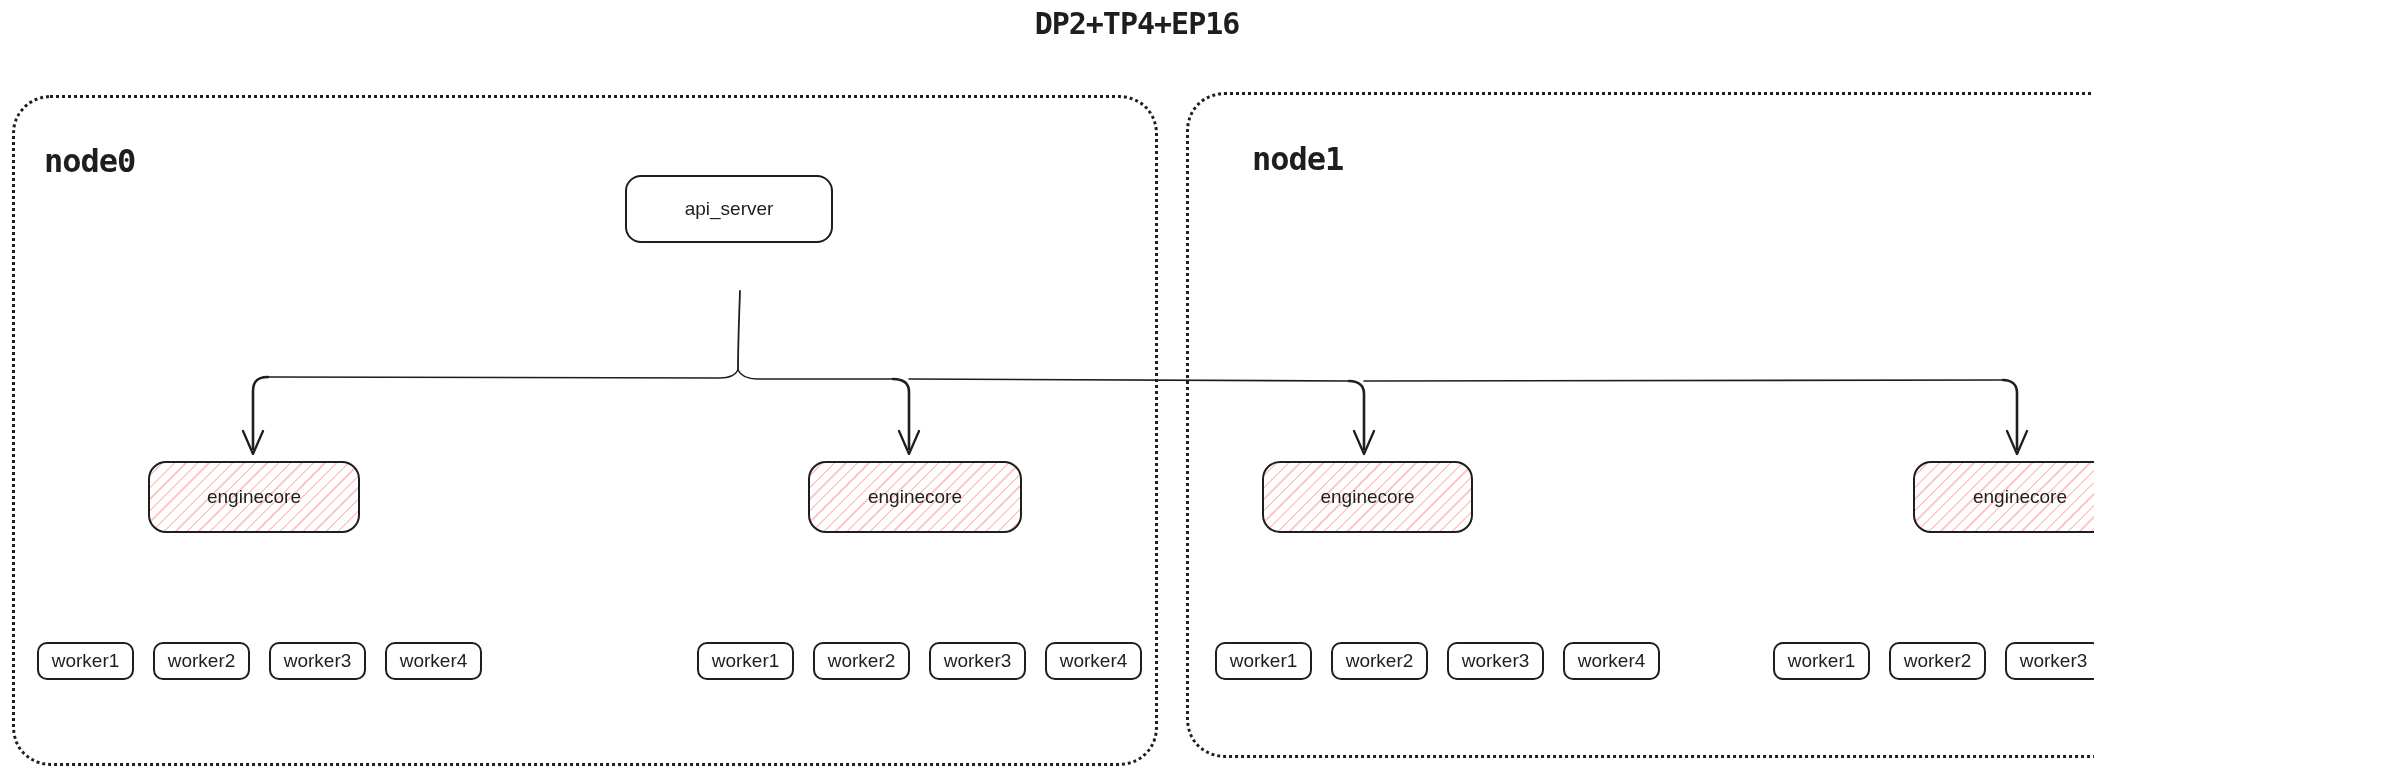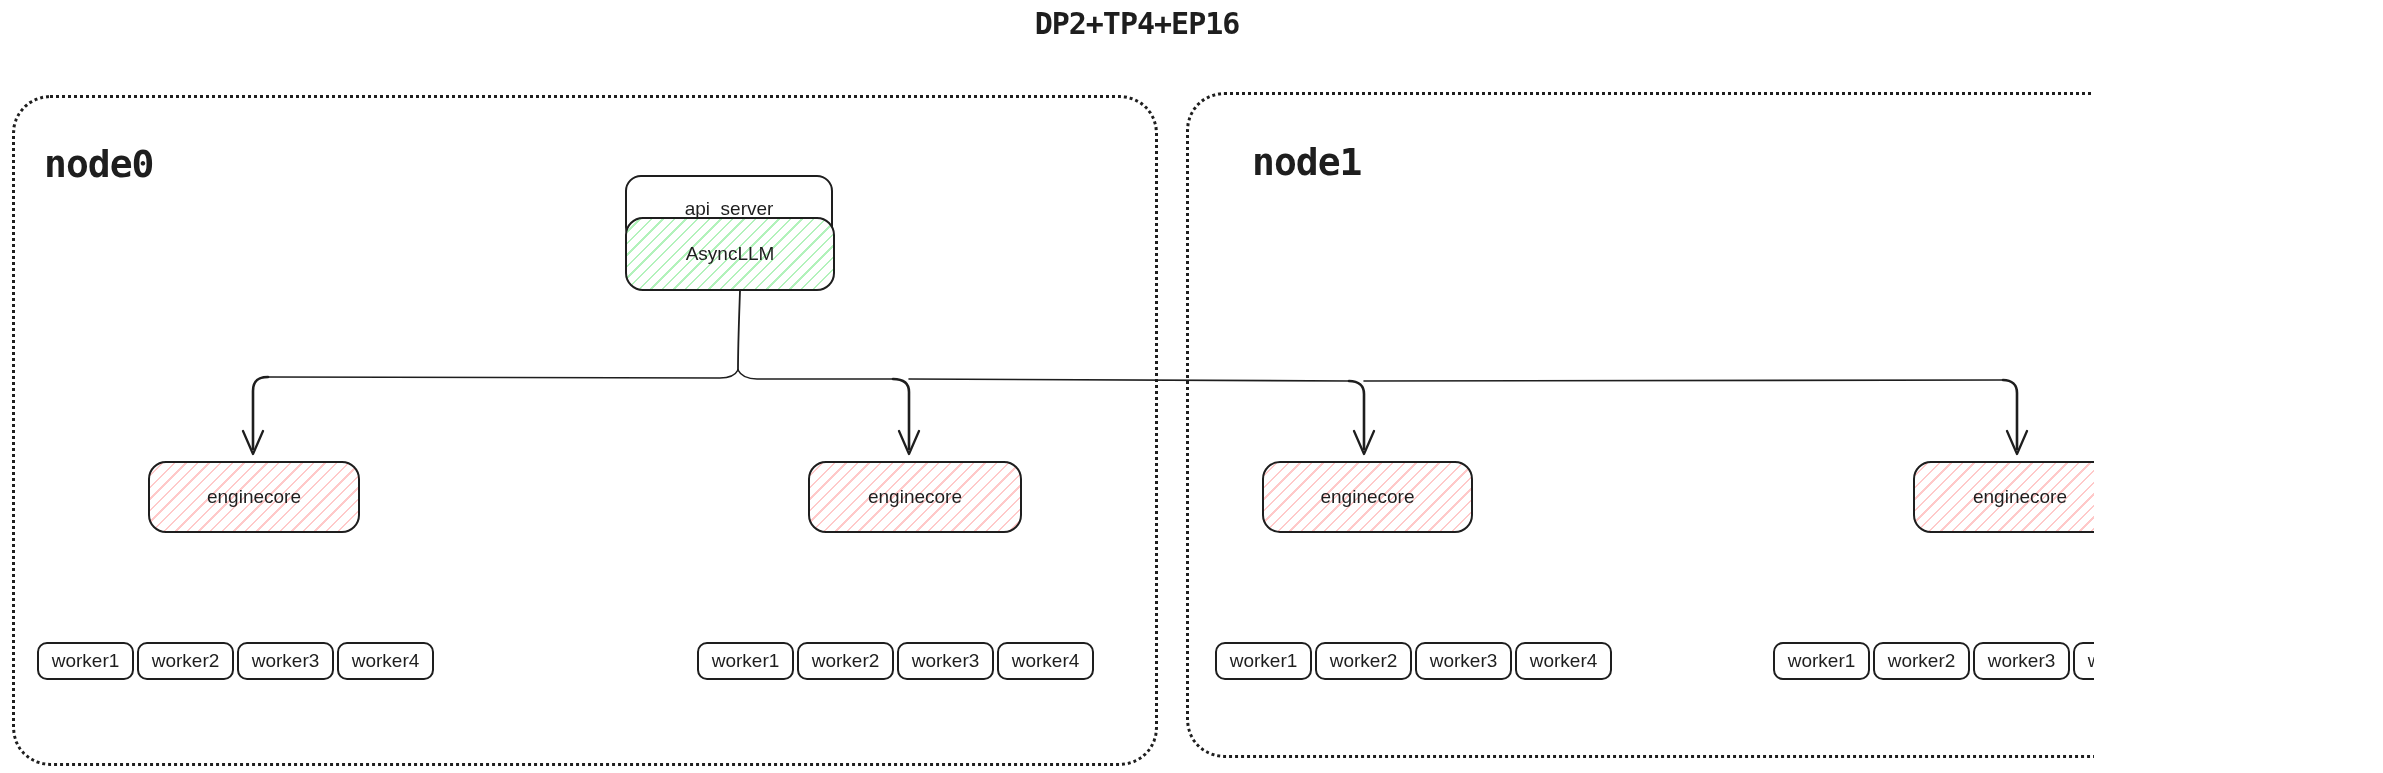--- a/index.html
+++ b/index.html
@@ -29,21 +29,21 @@
   }
   .node-box {
     position: absolute;
     border: 3px dotted #1e1e1e;
     border-radius: 38px;
     background: transparent;
   }
   .node-label {
     position: absolute;
     font-family: "DejaVu Sans Mono", monospace;
-    font-size: 38px;
+    font-size: 32px;
     font-weight: 700;
     letter-spacing: -1px;
   }
   .shape {
     position: absolute;
     border: 2.6px solid #1e1e1e;
     border-radius: 16px;
     display: flex;
     align-items: center;
     justify-content: center;
@@ -59,21 +59,21 @@
   }
   .hatch-red {
     background-image: repeating-linear-gradient(
       135deg, #ffc9c9 0px, #ffc9c9 1.6px, transparent 1.6px, transparent 8.2px);
     border-radius: 18px;
     border-width: 2.8px;
   }
   .worker-group {
     position: absolute;
     display: flex;
-    gap: 3px;
+    gap: 19px;
   }
   .worker-pill {
     width: 97px;
     height: 38px;
     border: 2.4px solid #1e1e1e;
     border-radius: 10px;
     background: #ffffff;
     display: flex;
     align-items: center;
     justify-content: center;
@@ -123,23 +123,20 @@
     <path class="drop" d="M1349 381 C1359 381 1364 386 1364 394 L1364 449"></path>
     <path class="chev" d="M1354 431 L1364 454 L1374 431"></path>
     <path class="rail" d="M1364 381 L2003 380"></path>
     <path class="drop" d="M2003 380 C2012 380 2017 385 2017 393 L2017 449"></path>
     <path class="chev" d="M2007 431 L2017 454 L2027 431"></path>
   </svg>
 
   <div class="shape" style="left:625px; top:150px; width:208px; height:68px; z-index:2;margin-top:25px;">
     <span>api_server</span>
   </div>
-  <div class="shape hatch-green" style="left:625px; top:217px; width:210px; height:74px; z-index:2;">
-    <span>AsyncLLM</span>
-  </div>
 
   <div class="shape hatch-red" style="left:148px; top:461px; width:212px; height:72px;">
     <span>enginecore</span>
   </div>
   <div class="shape hatch-red" style="left:808px; top:461px; width:214px; height:72px;">
     <span>enginecore</span>
   </div>
   <div class="shape hatch-red" style="left:1262px; top:461px; width:211px; height:72px;">
     <span>enginecore</span>
   </div>

